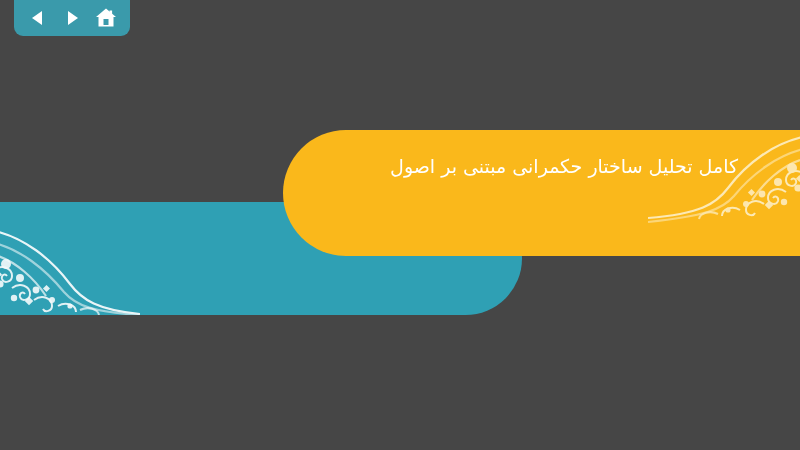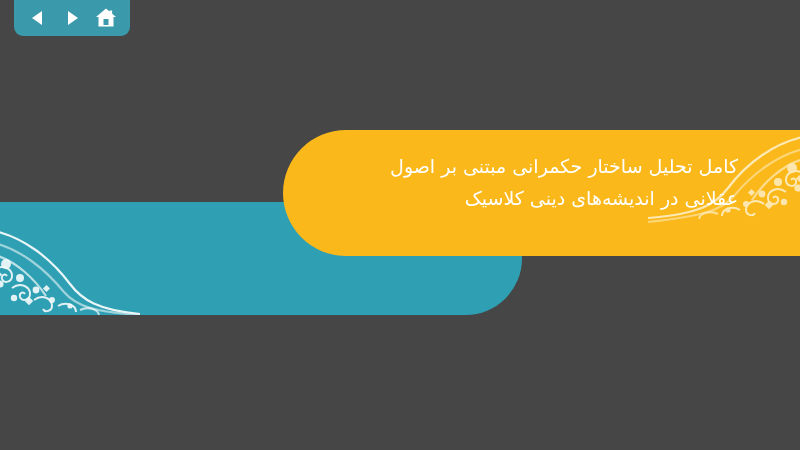--- a/index.html
+++ b/index.html
@@ -192,18 +192,17 @@
           <path d="M138 62 C130 56 120 60 120 68 C120 74 128 76 130 71 C131 67 127 65 125 68"></path>
           <path d="M116 74 C108 68 98 72 98 80 C98 85 105 87 107 83"></path>
           <path d="M92 80 C84 75 74 79 74 86"></path>
           <path d="M70 84 C62 80 52 83 51 89" opacity="0.8"></path>
         </g>
       </svg>
     </span>
 
     <div id="title-block">
       <div class="title-line">کامل تحلیل ساختار حکمرانی مبتنی بر اصول</div>
-      <div class="title-line">عقلانی در اندیشه‌های دینی کلاسیک</div>
     </div>
 
   </div>
 
 </div>
 
 </body></html>

